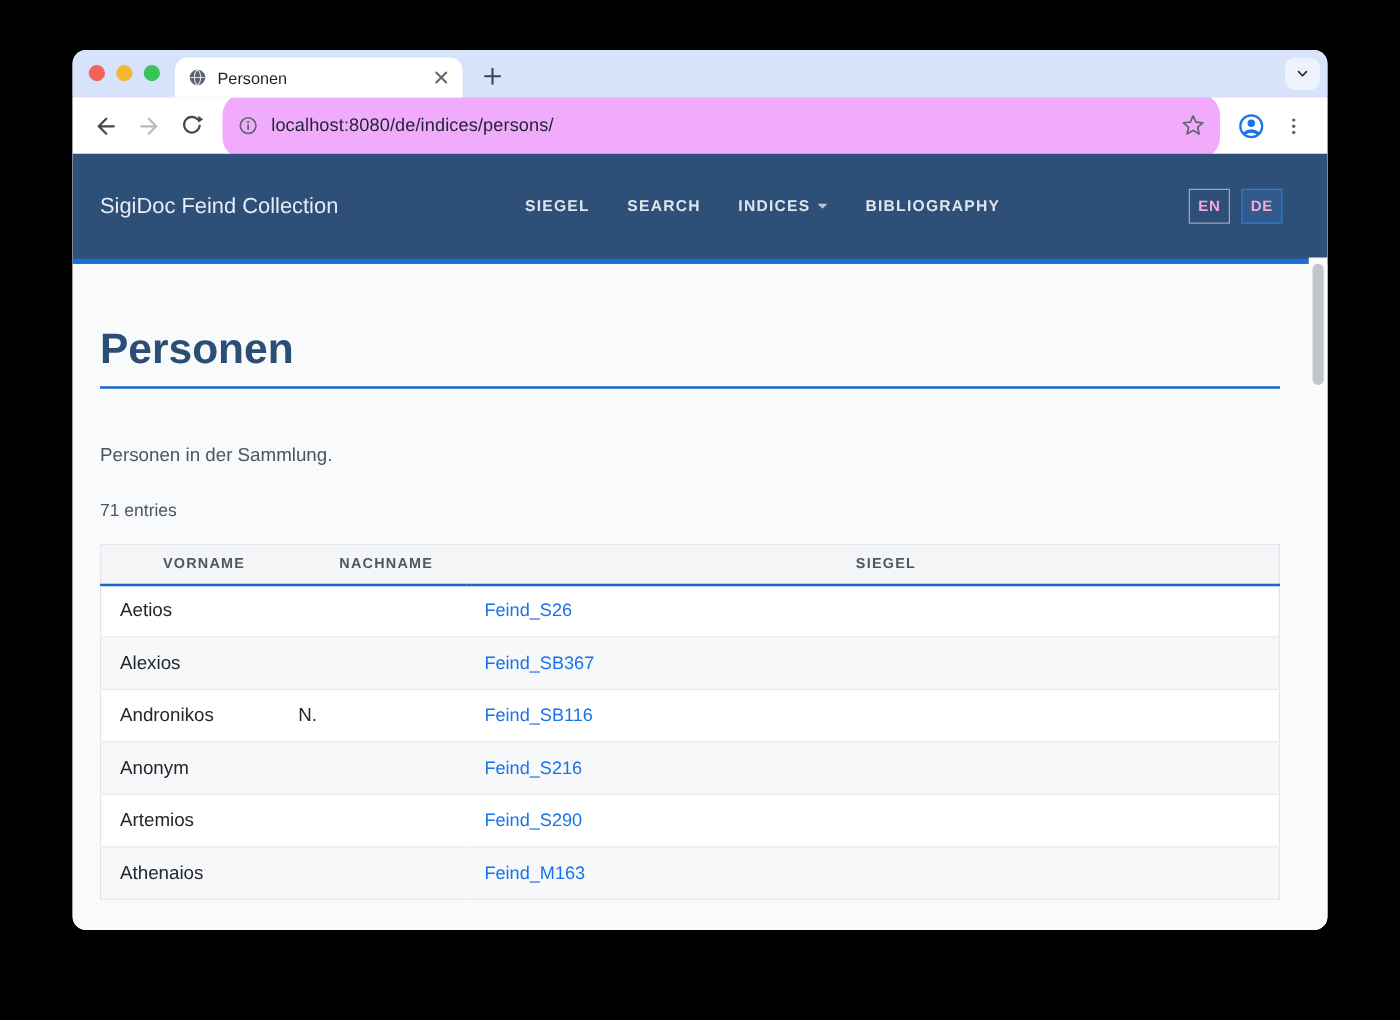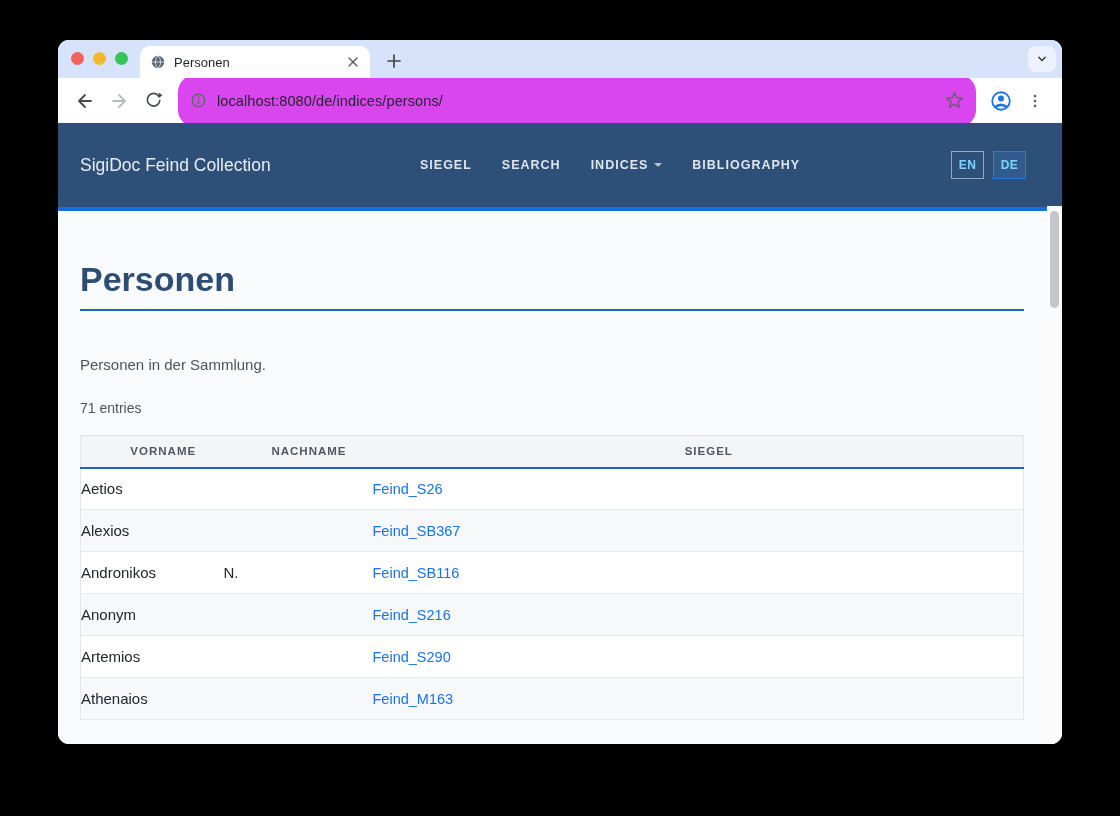--- a/index.html
+++ b/index.html
@@ -21,56 +21,56 @@
   .tab-title { font-size:13px; color:#1f2328; margin-left:8px; flex:1;
                white-space:nowrap; overflow:hidden; }
   .icon-btn { display:flex; align-items:center; justify-content:center; cursor:default; }
   .newtab { position:absolute; left:322px; top:7px; width:28px; height:28px; }
   .tabsearch { position:absolute; right:6px; top:6px; width:28px; height:26px;
                border-radius:8px; background:rgba(255,255,255,.55); }
 
   
   .toolbar { height:45px; background:#fff; display:flex; align-items:center; padding:0 10px; }
   .nav-btn { width:28px; height:28px; display:flex; align-items:center; justify-content:center; margin:0 3px; }
-  .addressbar { flex:1; height:52px; background:#d946ef; border-radius:17px;
+  .addressbar { flex:1; height:52px; background:#f0abfc; border-radius:17px;
                 display:flex; align-items:center; padding:0 12px; margin:0 8px; }
   .url { font-size:14.5px; color:#1f2430; margin-left:10px; flex:1; letter-spacing:.1px; }
 
   
   .viewport { position:relative; height:621px; background:#f8fafc; }
   .site-header { height:88px; background:#2e5078; border-bottom:4px solid #1a6fd4; position:relative; }
   .brand { position:absolute; left:22px; top:50%; transform:translateY(-50%);
            color:#e7ecf2; font-size:17.5px; font-weight:400; }
   .main-nav { position:absolute; left:362px; top:50%; transform:translateY(-50%);
               display:flex; gap:30px; align-items:center; }
   .nav-item { color:#dfe5ec; font-size:12.5px; font-weight:700; letter-spacing:1px;
               display:flex; align-items:center; }
   .caret { display:inline-block; width:0; height:0; margin-left:6px;
            border-left:4px solid transparent; border-right:4px solid transparent;
            border-top:4px solid rgba(255,255,255,.65); }
   .lang { position:absolute; right:36px; top:50%; transform:translateY(-50%); display:flex; gap:9px; }
   .lang-btn { min-width:33px; height:28px; display:flex; align-items:center; justify-content:center;
-              padding:0 0; font-size:12px; font-weight:700; color:#7dd3fc; letter-spacing:.5px; }
+              padding:0 0; font-size:12px; font-weight:700; color:#f9a8d4; letter-spacing:.5px; }
   .lang-en { border:1px solid rgba(255,255,255,.5); }
   .lang-de { border:1px solid #2b7ad6; background:#335a8c; }
 
   
   .content { padding:0 38px 0 22px; }
   .page-title { margin-top:50px; font-size:34px; font-weight:700; color:#2d4e74; line-height:1.06; }
   .title-rule { margin-top:12px; border:none; border-top:2px solid #1a66c2; }
   .desc { margin-top:45px; font-size:15px; color:#4c555e; }
   .entries { margin-top:27px; font-size:14px; color:#4c555e; }
 
   table { margin-top:19px; width:944px; border-collapse:collapse; background:#fff;
           border:1px solid #e2e6ea; }
   thead th { height:32px; background:#f3f5f7; font-size:11.5px; font-weight:700;
              letter-spacing:1px; color:#4e5863; text-align:center; padding-left:22px;
              border-bottom:2px solid #1a66c2; }
   th.c1 { width:143px; } th.c2 { width:149px; }
-  tbody td { height:42px; font-size:15px; color:#23272c; }
+  tbody td { height:42px; font-size:15px; color:#23272c; padding-left:15px; }
   tbody tr { border-bottom:1px solid #e6eaee; background:#fff; }
   tbody tr:nth-child(even) { background:#f6f8fa; }
   a.siegel-link { color:#1a73e8; text-decoration:none; font-size:14.5px; }
 
   
   .scrollbar { position:absolute; right:0; top:83px; bottom:0; width:15px; background:#fbfbfc; }
   .scrollbar .thumb { position:absolute; top:5px; left:3px; width:9px; height:97px;
                       border-radius:5px; background:#c3c7cc; }
   svg { display:block; }
 </style>

